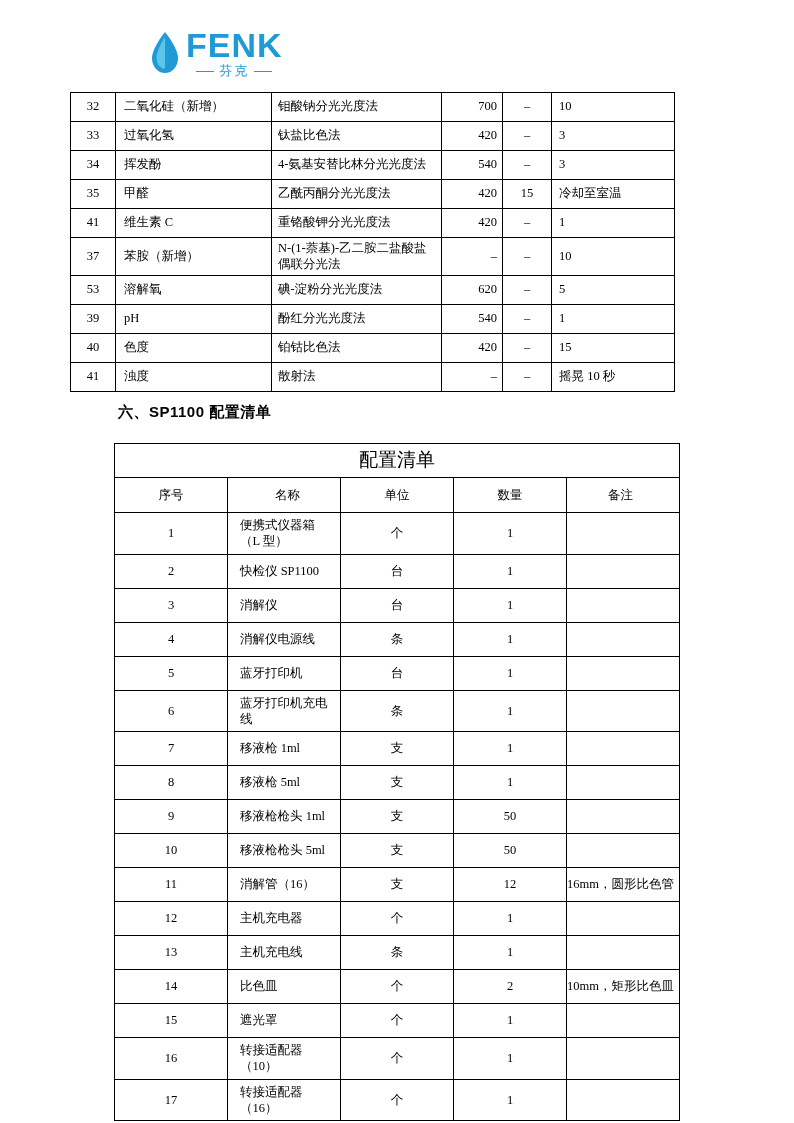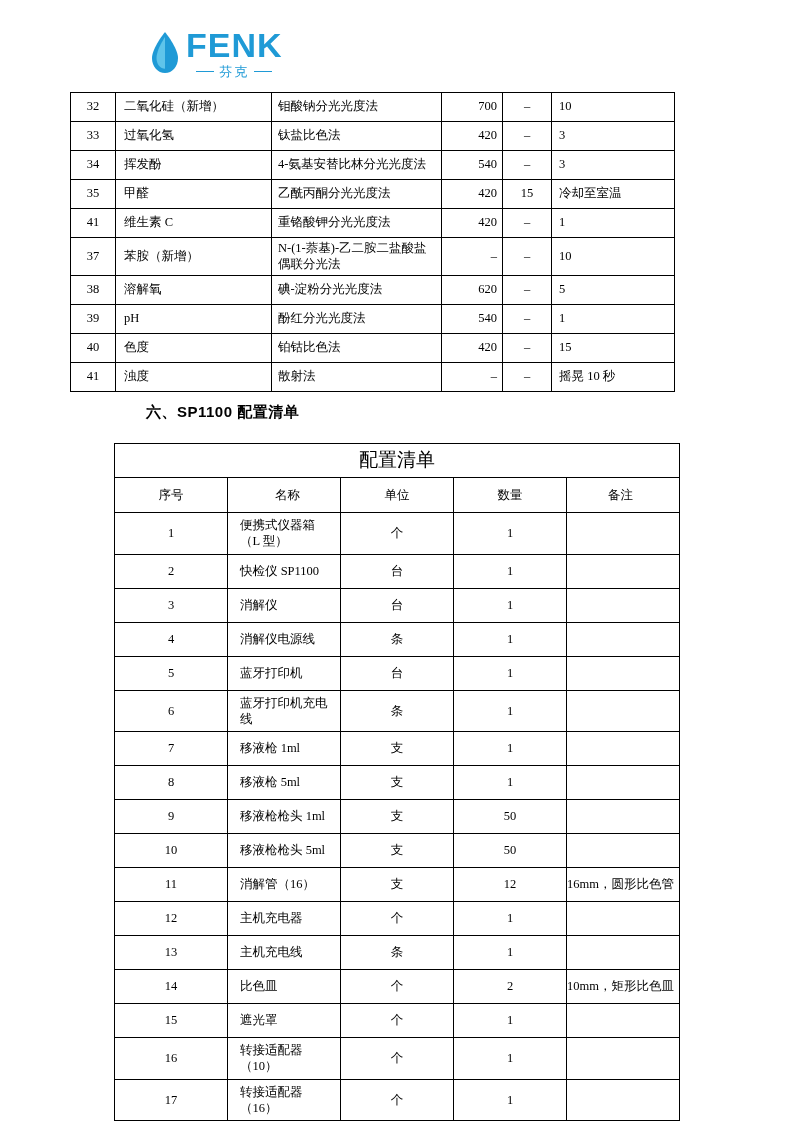--- a/index.html
+++ b/index.html
@@ -46,21 +46,21 @@
   }
   .logo-name {
     font-family: "Liberation Sans", sans-serif;
     font-weight: bold;
     font-size: 34px;
     letter-spacing: 1px;
     color: #1f9ad6;
     text-align: right;
   }
   .logo-sub {
-    font-family: Liberation Serif, serif;
+    font-family: Liberation Mono, monospace;
     font-size: 13px;
     color: #1f9ad6;
     margin-top: 3px;
     letter-spacing: 2px;
     display: flex;
     align-items: center;
   }
   .logo-sub .dash {
     display: inline-block;
     width: 18px;
@@ -95,21 +95,20 @@
 
   
   .section-heading {
     position: absolute;
     left: 118px;
     top: 403px;
     font-family: "Liberation Sans", sans-serif;
     font-weight: bold;
     font-size: 15px;
     letter-spacing: 0.5px;
-    margin-left: 28px;
   }
 
   
   .config-table {
     position: absolute;
     left: 114px;
     top: 443px;
     width: 566px;
     border-collapse: collapse;
     font-size: 12.5px;
@@ -205,21 +204,21 @@
       </tr>
       <tr>
         <td class="c-no">37</td>
         <td class="c-name">苯胺（新增）</td>
         <td class="c-method">N-(1-萘基)-乙二胺二盐酸盐偶联分光法</td>
         <td class="c-wave">–</td>
         <td class="c-time">–</td>
         <td class="c-remark">10</td>
       </tr>
       <tr>
-        <td class="c-no">38</td>
+        <td class="c-no">53</td>
         <td class="c-name">溶解氧</td>
         <td class="c-method">碘-淀粉分光光度法</td>
         <td class="c-wave">620</td>
         <td class="c-time">–</td>
         <td class="c-remark">5</td>
       </tr>
       <tr>
         <td class="c-no">39</td>
         <td class="c-name">pH</td>
         <td class="c-method">酚红分光光度法</td>

